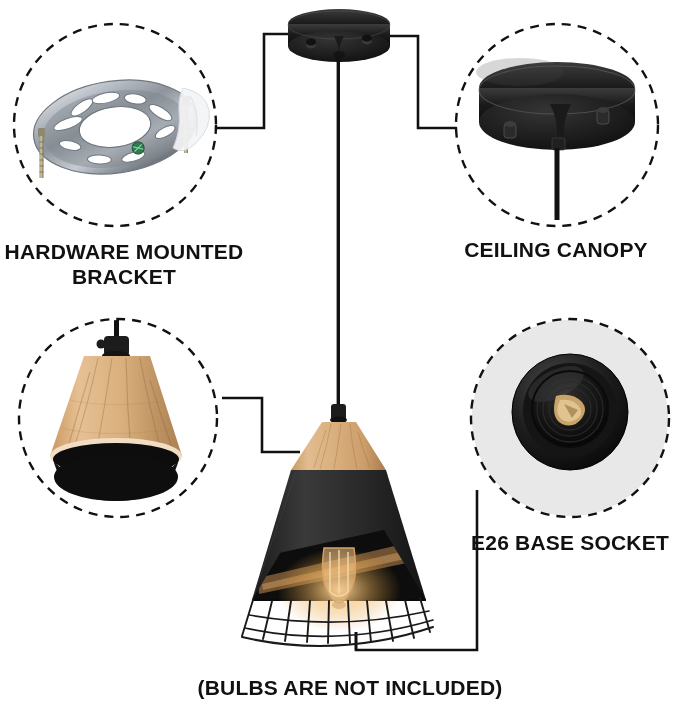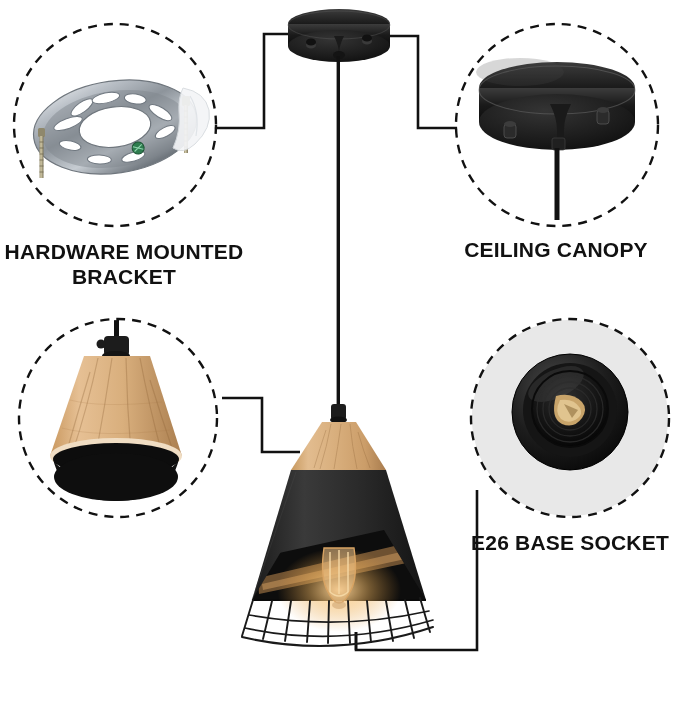--- a/index.html
+++ b/index.html
@@ -312,14 +312,15 @@
         <circle cx="570" cy="409" r="38" fill="none" stroke="#0a0a0a" stroke-width="2"></circle>
       </g>
       <circle cx="570" cy="418" r="99" fill="none" stroke="#111111" stroke-width="2.4" stroke-dasharray="9 7"></circle>
     </g>
   </svg>
 
   <div class="label" id="lbl-bracket">HARDWARE MOUNTED
 BRACKET</div>
   <div class="label" id="lbl-canopy">CEILING CANOPY</div>
   <div class="label" id="lbl-socket">E26 BASE SOCKET</div>
+  <div class="label" id="lbl-bulbs">(BULBS ARE NOT INCLUDED)</div>
 
 </div>
 
 </body></html>

